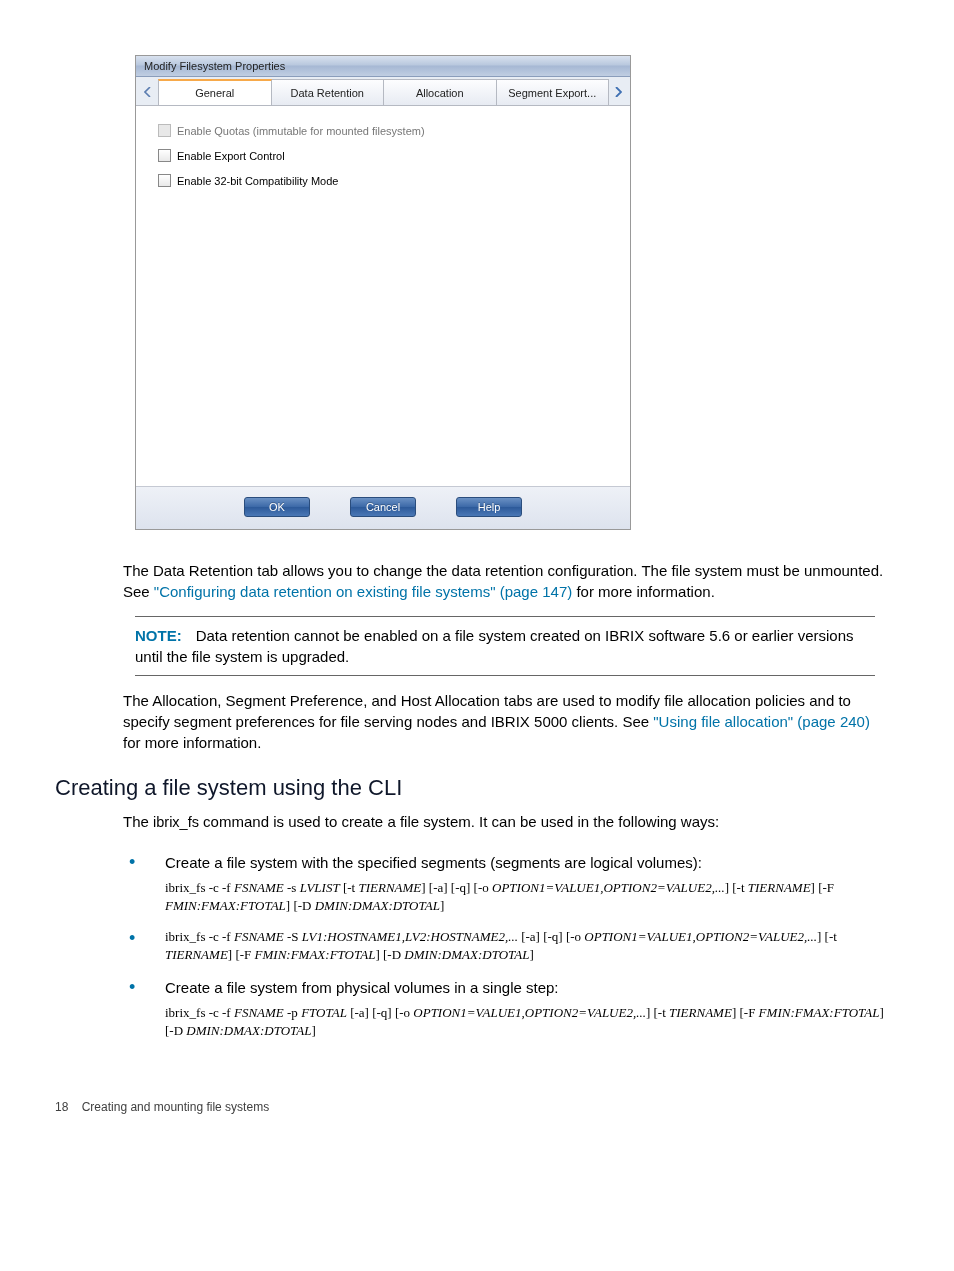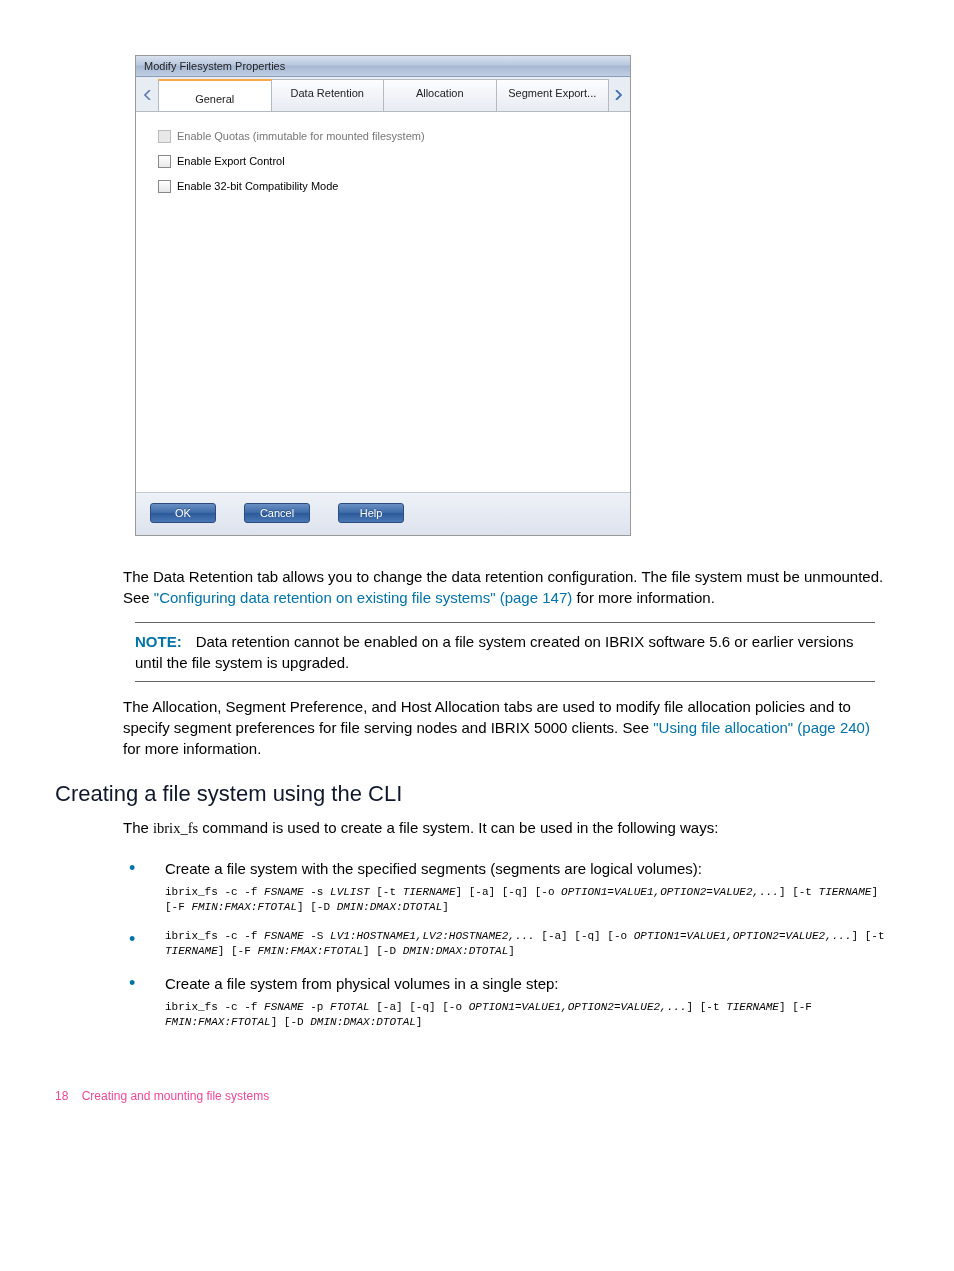--- a/index.html
+++ b/index.html
@@ -56,49 +56,50 @@
       cursor: pointer;
       white-space: nowrap;
       overflow: hidden;
       color: #222;
     }
     .tab.active {
       border-top: 2px solid #f7a94a;
       background: #fff;
       position: relative;
       z-index: 2;
-      padding-top: 12px;
+      padding-top: 6px;
     }
     .dialog-body {
       padding: 18px 20px 10px 22px;
       background: #fff;
       min-height: 380px;
     }
     .checkbox-row {
       display: flex;
+      align-items: center;
       margin-bottom: 12px;
       font-size: 11px;
     }
     .fake-checkbox {
       width: 13px; height: 13px;
       border: 1px solid #888;
       background: linear-gradient(#fff, #e9e9e9);
       margin-right: 6px;
       display: inline-block;
     }
     .fake-checkbox.disabled {
       background: #e8e8e8;
       border-color: #bbb;
     }
     .dialog-footer {
       background: linear-gradient(#eef1f7, #dde3ee);
       padding: 10px 14px 12px 14px;
       display: flex;
-      justify-content: flex-start;
-      gap: 28px;
+      justify-content: center;
+      gap: 40px;
       border-top: 1px solid #c5c9d3;
     }
     .dlg-btn {
       min-width: 66px;
       height: 20px;
       background: linear-gradient(#6a91c4, #3d6aa8 48%, #2d5a9a 52%, #4a78b6);
       border: 1px solid #2a4d7d;
       border-radius: 3px;
       color: #fff;
       font-size: 11px;
@@ -126,52 +127,52 @@
       margin: 14px 12px;
     }
     .note-label { color: #0073a8; font-weight: bold; margin-right: 14px; }
     h2.section-heading {
       color: #0f172a;
       font-weight: normal;
       font-size: 22px;
       margin: 22px 0 10px 0;
       margin-left: 0;
     }
-    .mono { font-family: Liberation Serif, serif; font-size: 14.5px; }
+    .mono { font-family: Liberation Sans, sans-serif; font-size: 14.5px; }
     ul.bullets {
       list-style: none;
       padding-left: 0;
       margin-top: 20px;
     }
     ul.bullets > li {
       position: relative;
       padding-left: 42px;
       margin-bottom: 14px;
     }
     ul.bullets > li::before {
       content: "•";
       position: absolute;
       left: 6px;
       top: 0;
       color: #0073a8;
       font-size: 18px;
       line-height: 1.2;
     }
     .code-block {
-      font-family: Liberation Mono, monospace;
-      font-size: 11px;
+      font-family: Liberation Serif, serif;
+      font-size: 13px;
       margin: 6px 0 0 0;
       line-height: 1.35;
       white-space: pre-wrap;
     }
     .page-footer {
       font-size: 12px;
       margin-top: 60px;
       padding-left: 0;
-      color: #ec4899;
+      color: #404040;
     }
   </style>
 </head>
 <body>
 
 <div class="page">
 
   <div class="dialog">
     <div class="dialog-titlebar">
       <span>Modify Filesystem Properties</span>

